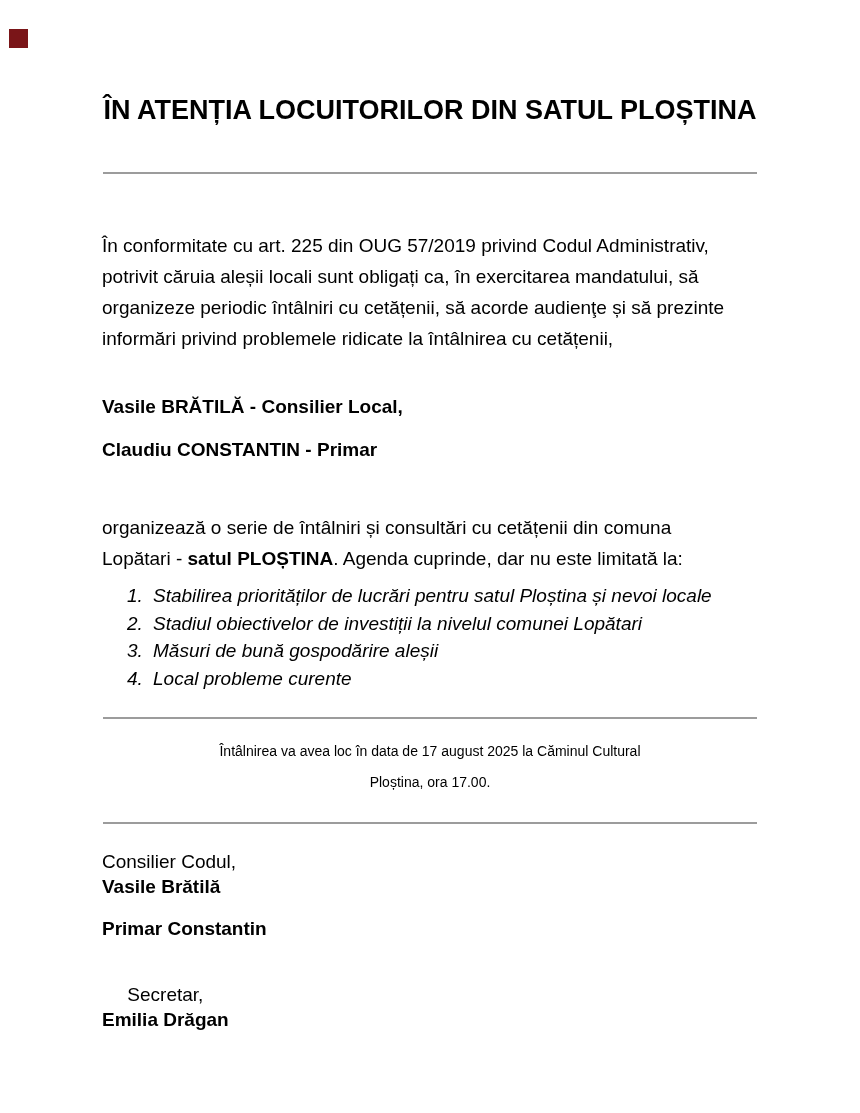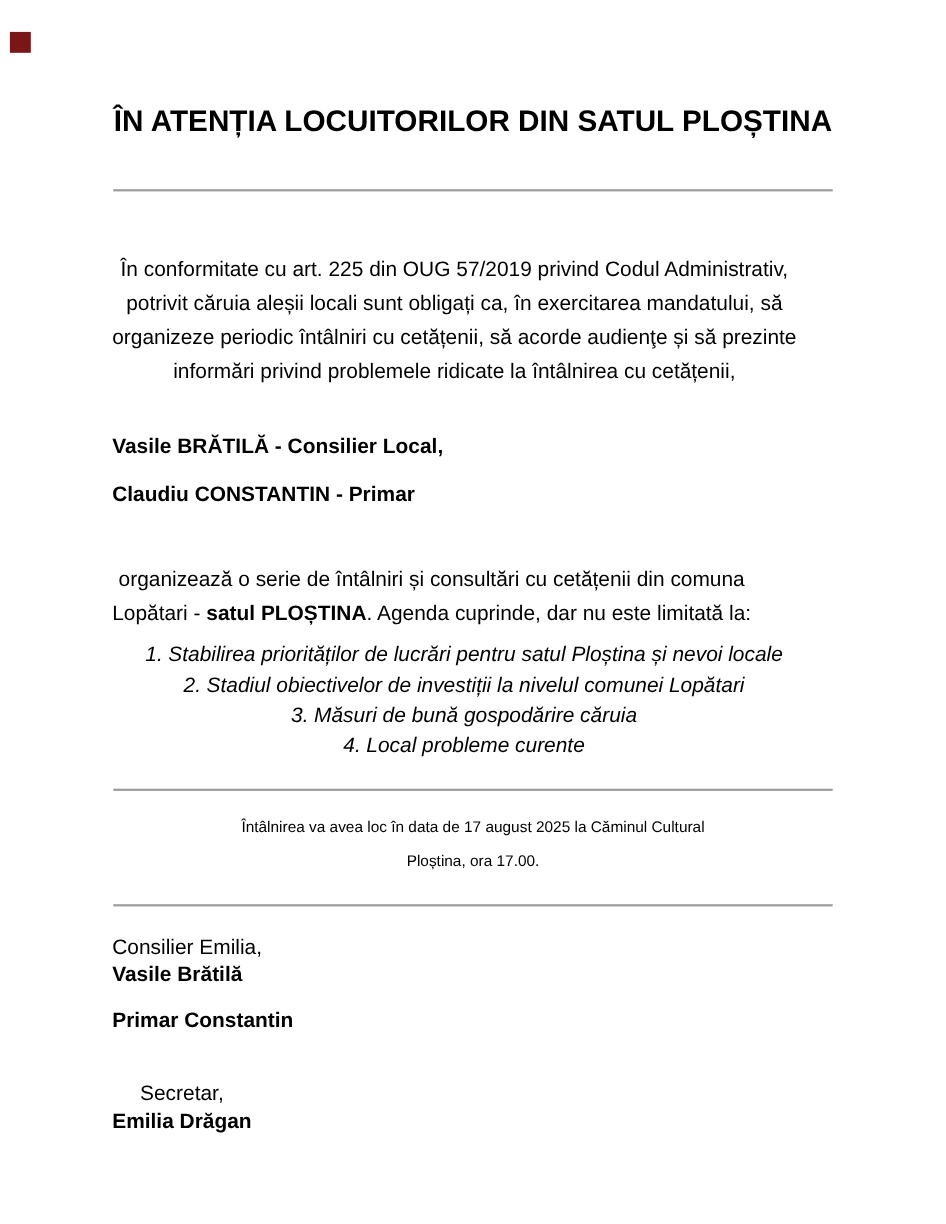--- a/index.html
+++ b/index.html
@@ -37,21 +37,20 @@
   }
   .rule1 { top: 172px; }
   .rule2 { top: 717px; }
   .rule3 { top: 822px; }
   .body-block {
     position: absolute;
     left: 102px;
     font-size: 19px;
     line-height: 31px;
     white-space: nowrap;
-    text-align: center;
   }
   .intro { top: 230px; }
   .official { font-weight: bold; }
   .official1 { top: 391px; }
   .official2 { top: 434px; }
   .organize { top: 512px; }
   .organize .b { font-weight: bold; }
   .agenda { top: 582px; font-style: italic; line-height: 27.5px; }
   .agenda .ag-item { padding-left: 25px; }
   .agenda .num { display: inline-block; width: 26px; }
@@ -99,35 +98,35 @@
   <div class="body-block official official2">Claudiu CONSTANTIN - Primar</div>
 
   <div class="body-block organize">
     <div>organizează o serie de întâlniri și consultări cu cetățenii din comuna</div>
     <div><span>Lopătari - </span><span class="b">satul PLOȘTINA</span><span>. Agenda cuprinde, dar nu este limitată la:</span></div>
   </div>
 
   <div class="body-block agenda">
     <div class="ag-item"><span class="num">1.</span><span>Stabilirea priorităților de lucrări pentru satul Ploștina și nevoi locale</span></div>
     <div class="ag-item"><span class="num">2.</span><span>Stadiul obiectivelor de investiții la nivelul comunei Lopătari</span></div>
-    <div class="ag-item"><span class="num">3.</span><span>Măsuri de bună gospodărire căruia</span></div>
+    <div class="ag-item"><span class="num">3.</span><span>Măsuri de bună gospodărire aleșii</span></div>
     <div class="ag-item"><span class="num">4.</span><span>Local probleme curente</span></div>
   </div>
 
   <div class="rule rule2"></div>
 
   <div class="meeting">
     <div>Întâlnirea va avea loc în data de 17 august 2025 la Căminul Cultural</div>
     <div>Ploștina, ora 17.00.</div>
   </div>
 
   <div class="rule rule3"></div>
 
   <div class="sig sig1">
-    <div class="role">Consilier Emilia,</div>
+    <div class="role">Consilier Codul,</div>
     <div class="name">Vasile Brătilă</div>
   </div>
 
   <div class="sig sig2">
     <div class="name">Primar Constantin</div>
   </div>
 
   <div class="sig sig3">
     <div class="role">Secretar,</div>
     <div class="name">Emilia Drăgan</div>

